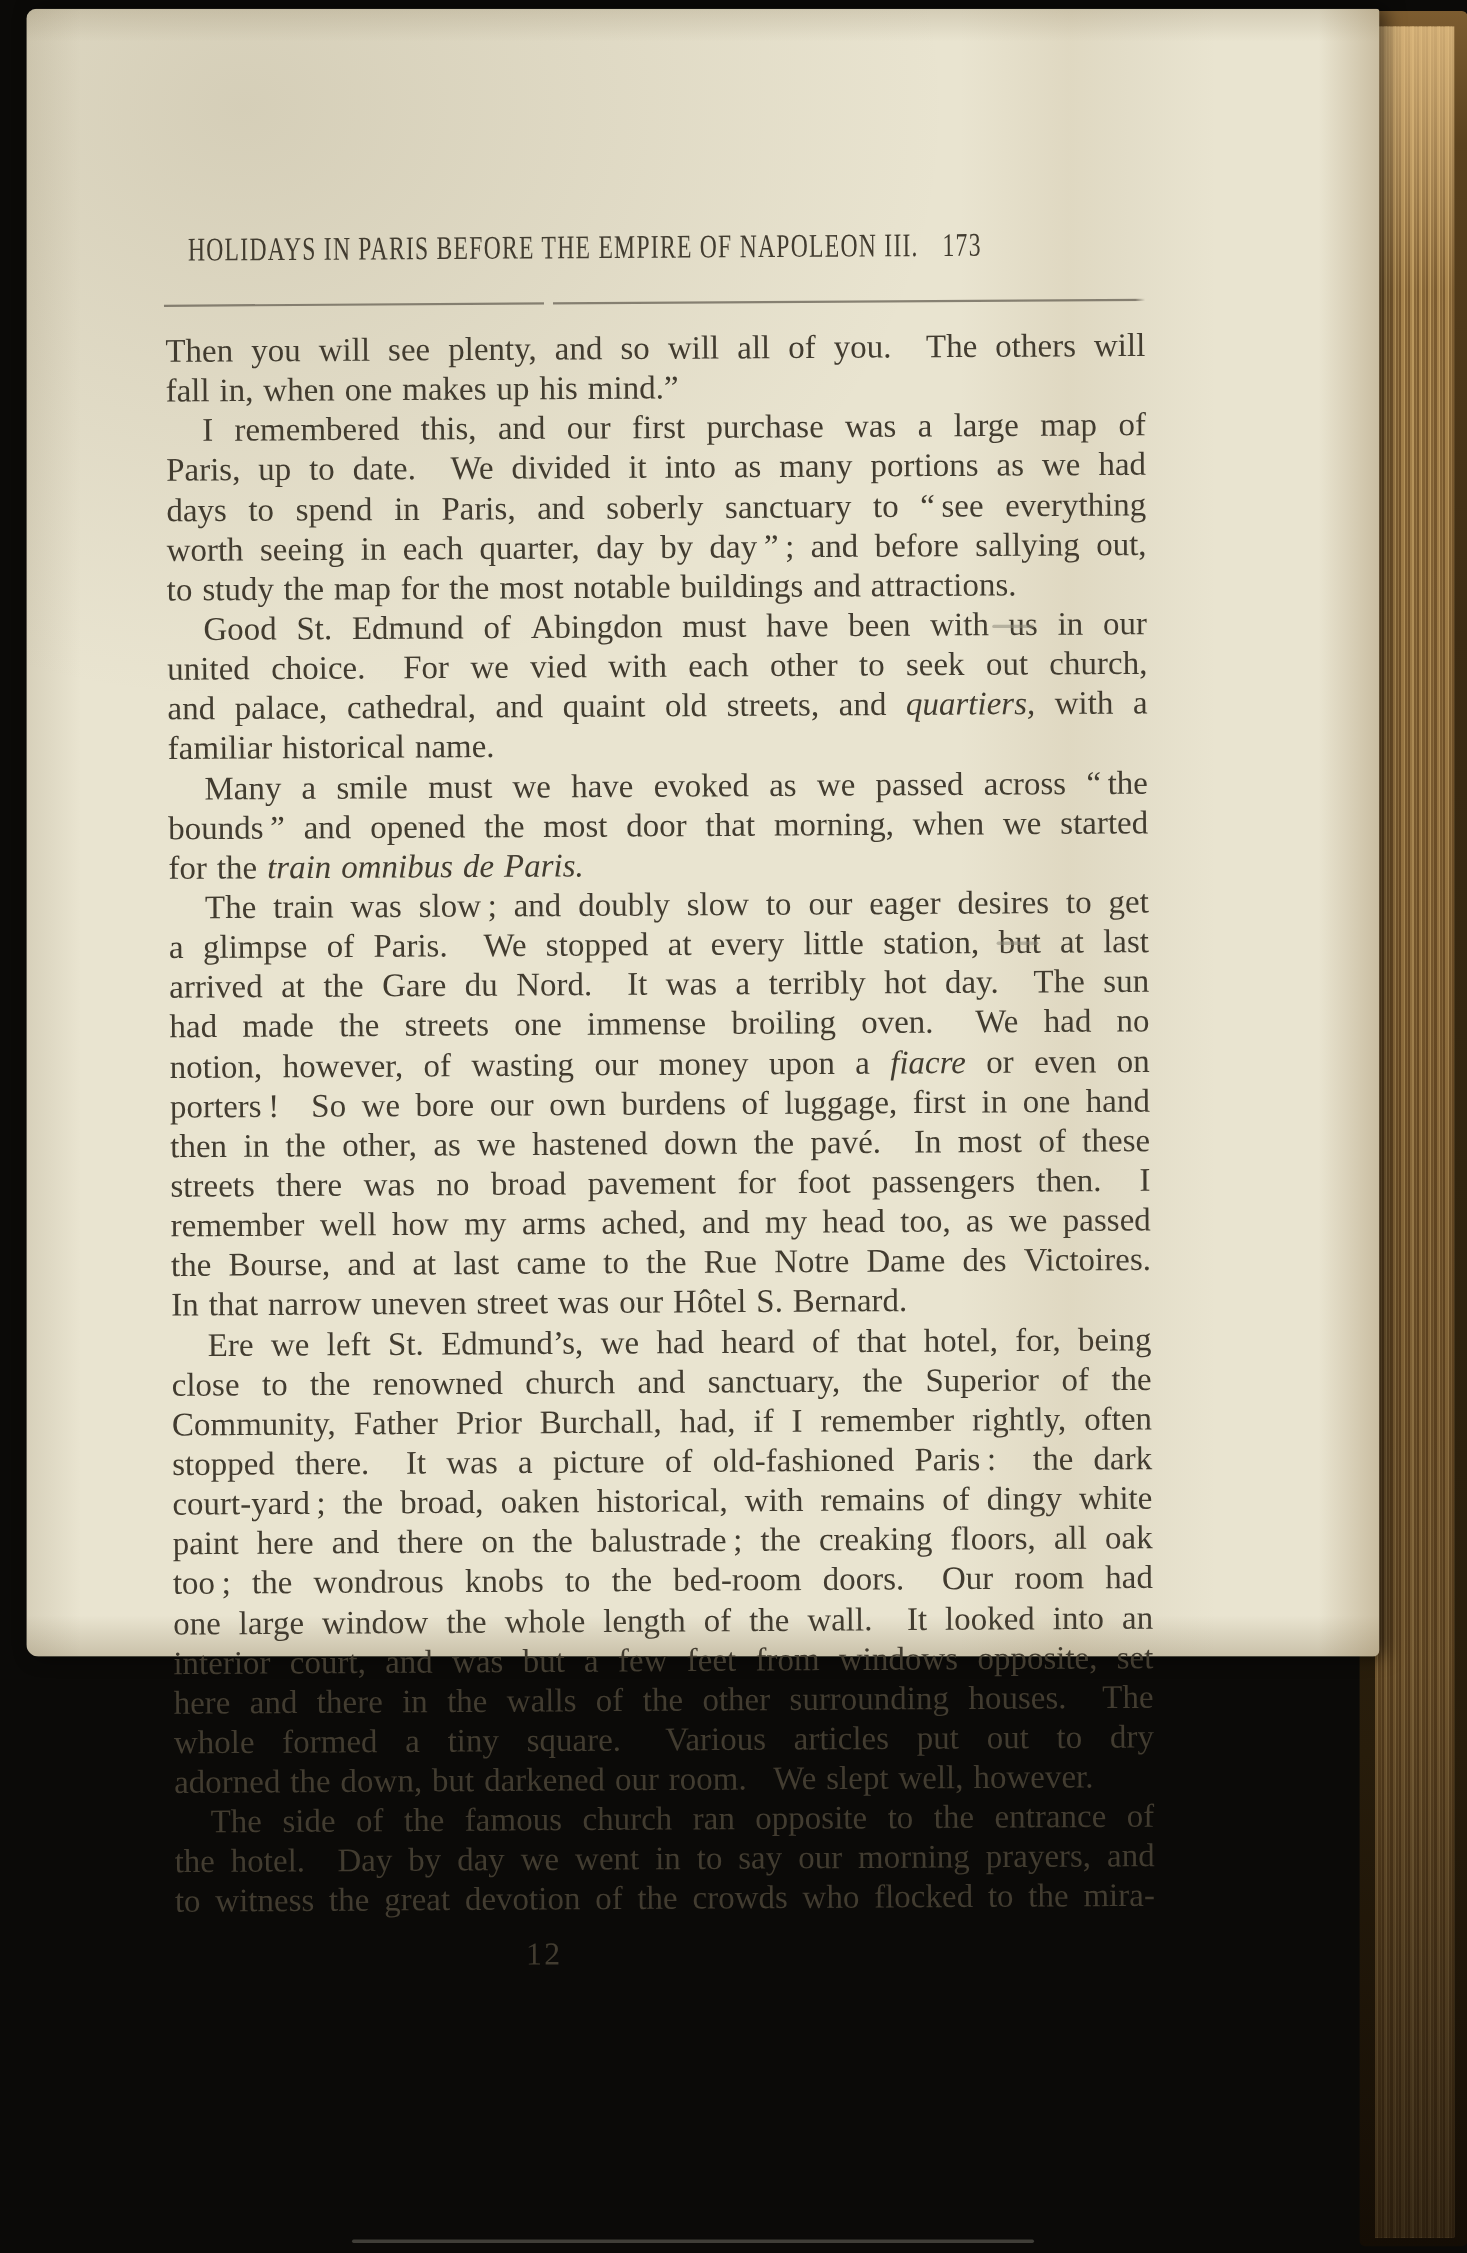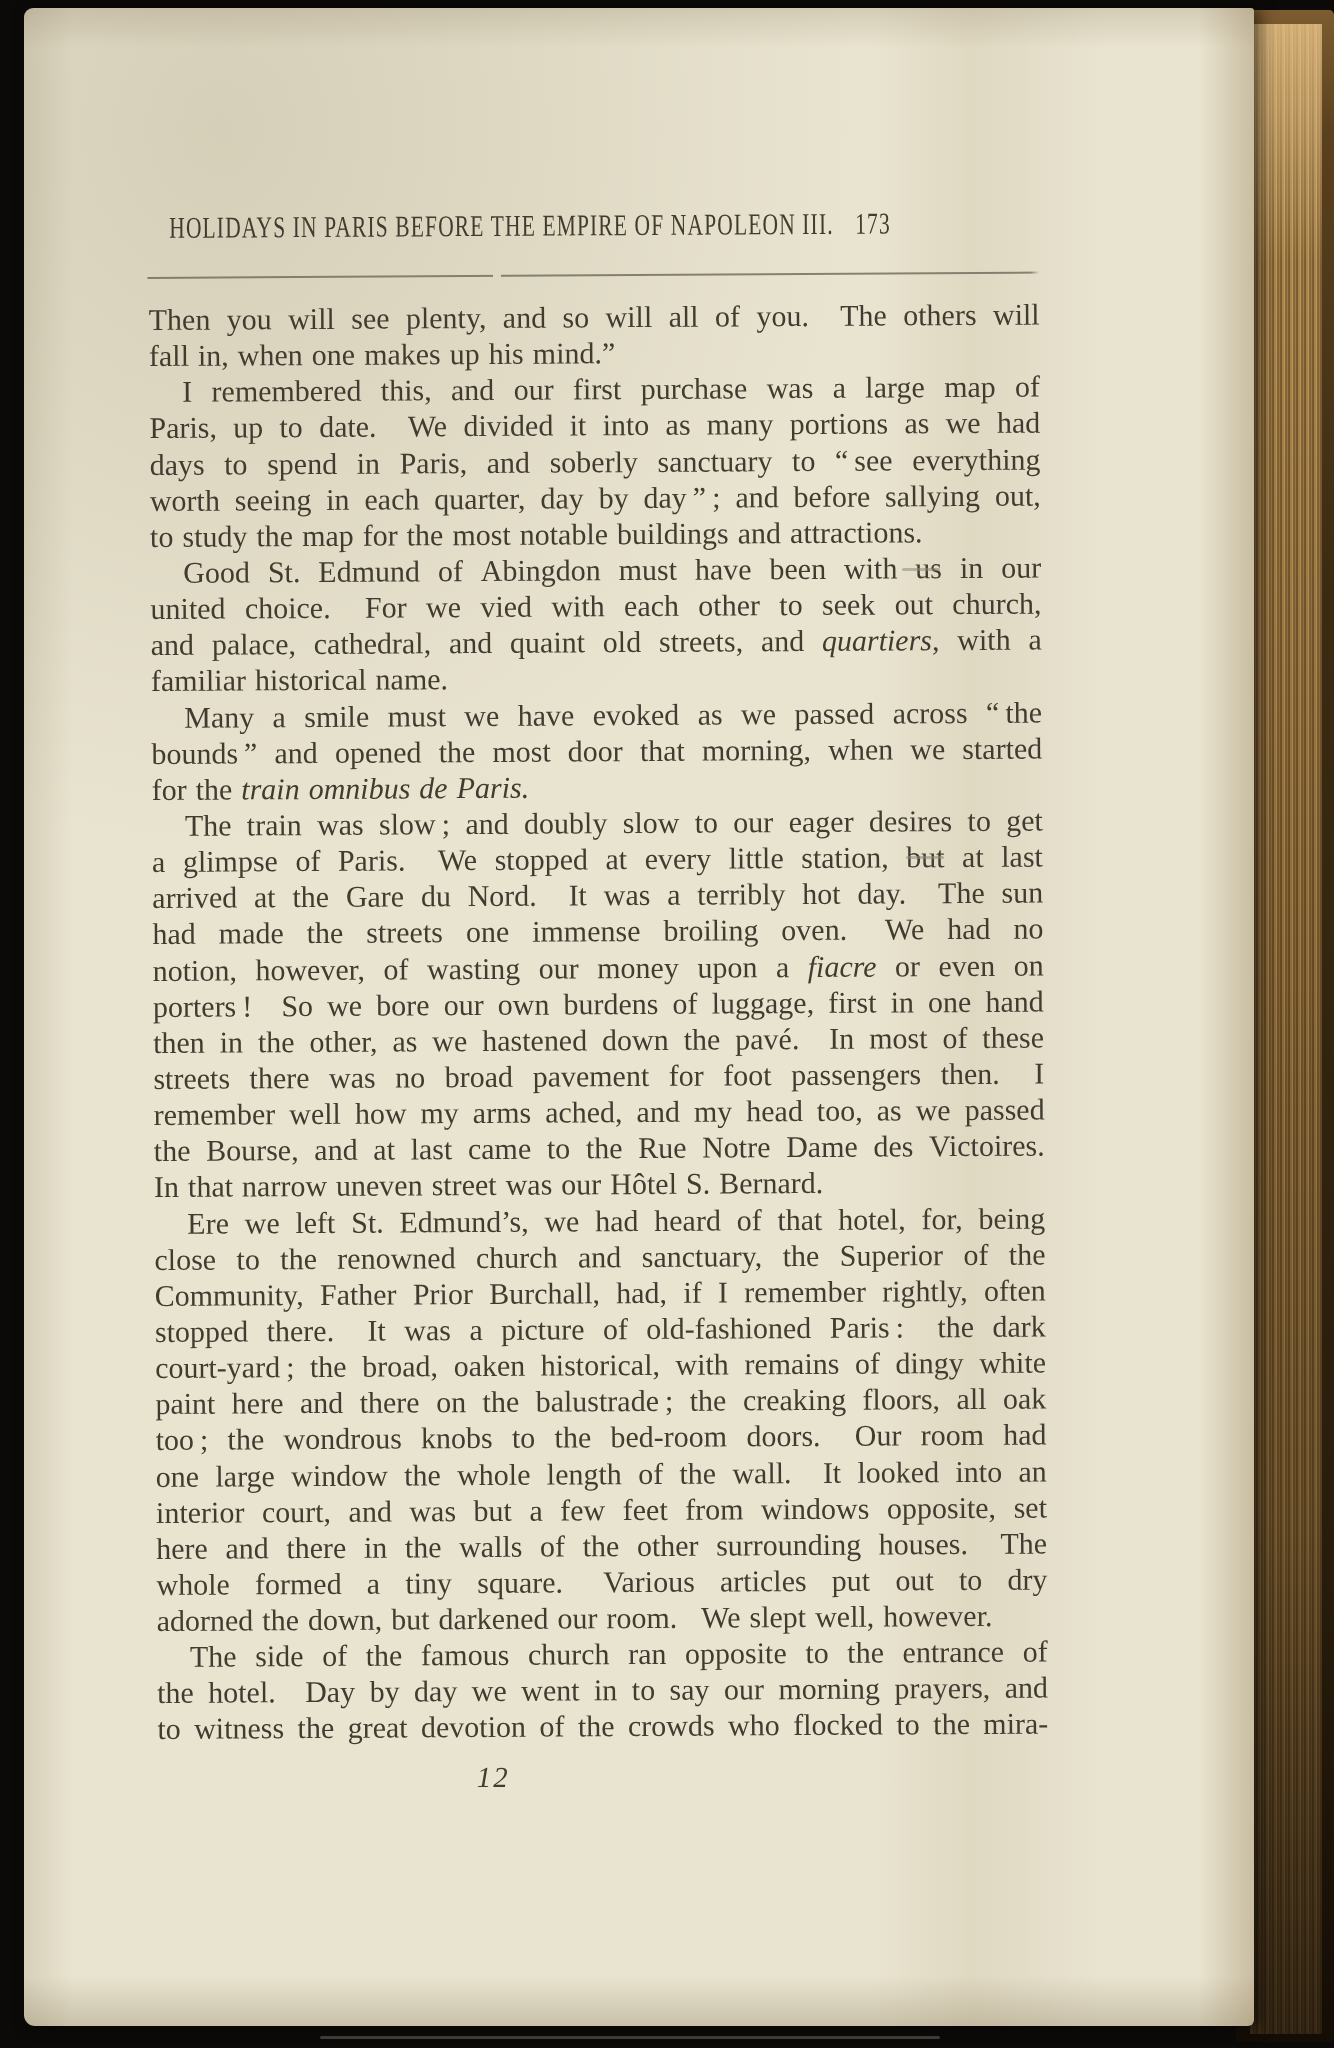--- a/index.html
+++ b/index.html
@@ -7,21 +7,21 @@
     overflow:hidden;font-family:"Liberation Serif",serif;}
   
   .cover{position:absolute;left:1236px;top:10px;width:98px;height:2032px;border-radius:5px;
     background:linear-gradient(180deg,#7c5c30 0%,#5a411e 6%,#3c2b13 28%,#31240f 52%,#271c0b 78%,#140d05 100%);}
   
   .fore-edge{position:absolute;left:1250px;top:24px;width:72px;height:2010px;
     background:
       linear-gradient(180deg,rgba(222,186,128,.85),rgba(166,130,74,.30) 12%,rgba(96,68,32,.38) 45%,rgba(64,45,20,.55) 74%,rgba(28,19,8,.82)),
       repeating-linear-gradient(90deg,#a8854e 0 2px,#c6a468 2px 3px,#7c5c30 3px 5px,#99794a 5px 6px,#6a4c26 6px 8px);}
   
-  .page{position:absolute;left:24px;top:8px;width:1230px;height:2018px;border-radius:9px 3px 6px 11px;
+  .page{position:absolute;left:24px;top:8px;width:1230px;height:1498px;border-radius:9px 3px 6px 11px;
     background:
       radial-gradient(130% 90% at 16% 6%,rgba(134,120,88,.20),transparent 40%),
       linear-gradient(90deg,rgba(120,104,72,.16),transparent 4%),
       linear-gradient(90deg,transparent 69%,rgba(158,136,96,.13) 77%,rgba(120,100,66,.05) 82%,transparent 88%),
       linear-gradient(90deg,transparent 95.5%,rgba(150,126,85,.38)),
       linear-gradient(0deg,rgba(120,102,70,.28),transparent 2.5%),
       linear-gradient(180deg,rgba(125,108,75,.20),transparent 2%),
       var(--paper,#e9e4d0);
     box-shadow:6px 0 16px rgba(0,0,0,.55);}
   .tilt{position:absolute;inset:0;transform:rotate(-0.35deg);color:var(--ink,#423c30);}
@@ -29,21 +29,21 @@
     transform:scaleX(.72);transform-origin:left center;
     font-size:30px;letter-spacing:1.5px;color:var(--ink,#423c30);}
   .folio-top{margin-left:30px;}
   .rule{position:absolute;left:128px;top:266px;width:892px;height:2px;opacity:.8;
     background:linear-gradient(90deg,var(--rule,#6e685b) 0 38.7%,transparent 38.7% 39.6%,var(--rule,#6e685b) 39.6% 99%,transparent);}
   .body-text{position:absolute;left:129px;top:292px;width:891px;font-size:30px;}
   .line{display:flex;justify-content:space-between;align-items:baseline;height:36.15px;white-space:nowrap;}
   .line.first{padding-left:33px;}
   .line.end{justify-content:flex-start;gap:9px;}
   .it{font-style:italic;text-align:right;}
-  .folio-bottom{position:absolute;left:448px;top:1752px;font-size:29px;letter-spacing:2px;font-style:italic;}
+  .folio-bottom{position:absolute;left:448px;top:1752px;font-size:29px;letter-spacing:2px;}
   .mark{position:absolute;height:3px;border-radius:2px;background:#8e8a7c;opacity:.55;}
   .mark1{left:878px;top:560px;width:38px;}
   .mark2{left:882px;top:848px;width:38px;}
   .bottom-streak{position:absolute;left:320px;top:2036px;width:620px;height:3px;
     background:rgba(190,185,170,.30);border-radius:2px;}
 </style>
 </head>
 <body>
 
 <div class="scene">

